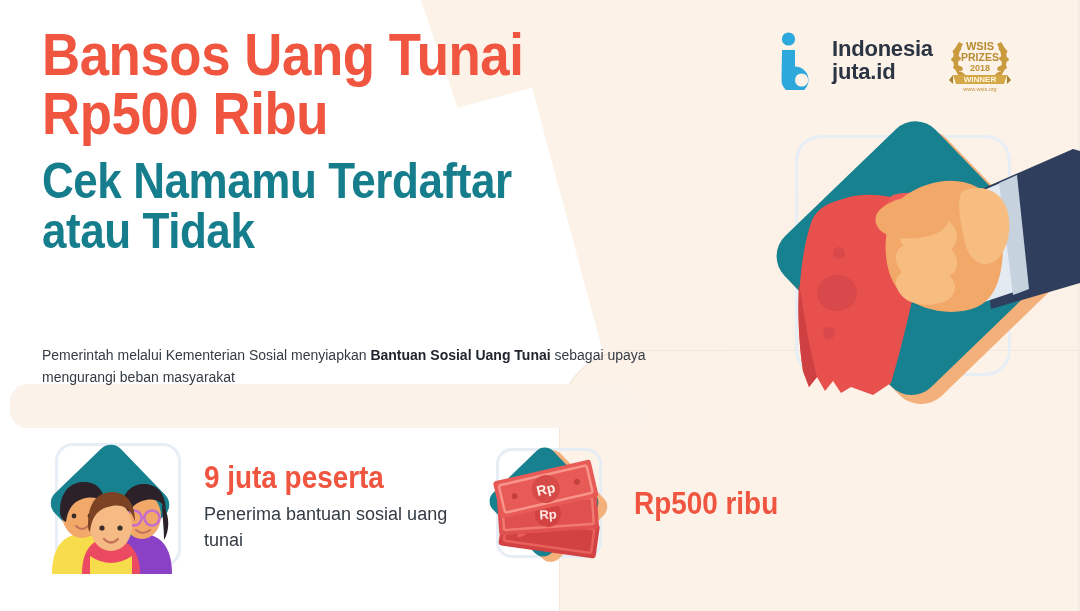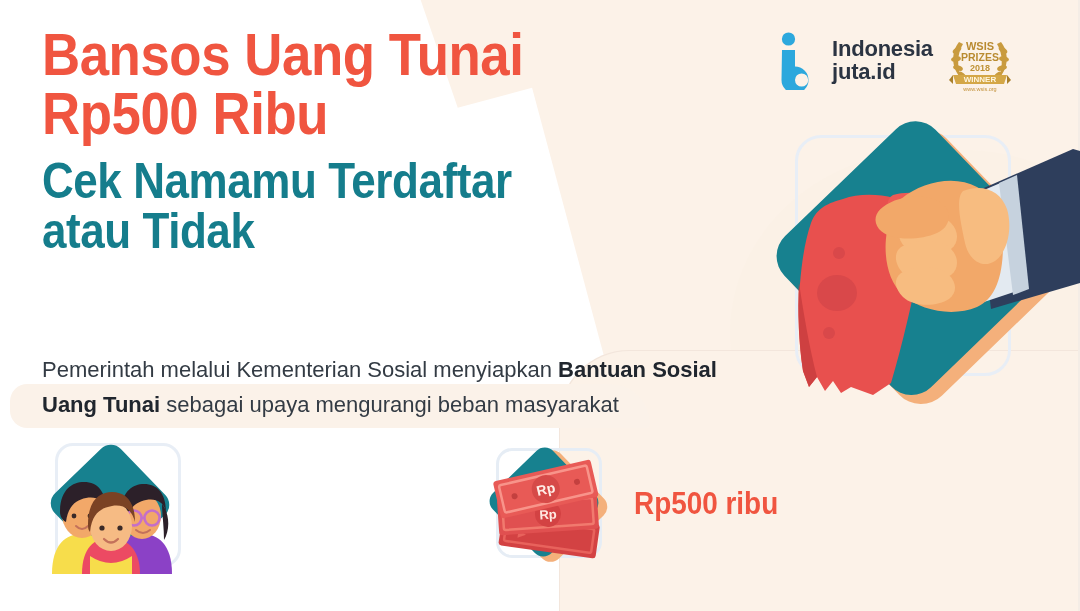--- a/index.html
+++ b/index.html
@@ -121,21 +121,21 @@
     color:#157D8C;
     font-size:50px;
     line-height:1.0;
     margin-top:12px;
   }
   .h-line{display:block;white-space:nowrap;}
 
   
   .lede{
     position:absolute;left:42px;top:330px;width:680px;
-    font-size:22px;line-height:1.6;color:#333b44;
+    font-size:14px;line-height:1.6;color:#333b44;
   }
   .lede b{font-weight:700;color:#20262e;}
 
   
   .stat{
     position:absolute;display:flex;align-items:center;gap:16px;
   }
   .stat-1{left:32px;top:438px;}
   .stat-2{left:474px;top:438px;}
   .stat-art{width:156px;height:136px;flex:0 0 auto;}
@@ -288,20 +288,24 @@
 
       <path d="M50 136 C50 110 62 100 78 100 C94 100 108 110 108 136 Z" fill="#EC4A63"></path>
       <ellipse cx="79" cy="88" rx="21" ry="25" fill="#F6BB84"></ellipse>
       <path d="M56 86 C56 62 68 54 80 54 C94 54 103 64 103 84
                C100 72 92 66 80 68 C68 70 60 76 58 94 C56 92 56 89 56 86 Z" fill="#7B4224"></path>
       <circle cx="70" cy="90" r="2.6" fill="#3A2A28"></circle>
       <circle cx="88" cy="90" r="2.6" fill="#3A2A28"></circle>
       <path d="M72 101 q7 7 14 0" stroke="#C4715A" stroke-width="2.2" fill="none" stroke-linecap="round"></path>
       <path d="M58 118 q21 14 42 0 l0 18 l-42 0 Z" fill="#F7DD4B"></path>
     </svg>
+    <div class="stat-text">
+      <div class="stat-value">9 juta peserta</div>
+      <div class="stat-desc">Penerima bantuan sosial uang tunai</div>
+    </div>
   </div>
 
   <div class="stat stat-2">
     <svg class="stat-art money" viewBox="0 0 150 136">
       <g transform="rotate(-44 76 68)">
         <rect x="34" y="26" width="86" height="86" rx="12" fill="#F4B07B"></rect>
       </g>
       <g transform="rotate(-44 70 64)">
         <rect x="28" y="22" width="84" height="84" rx="12" fill="#17818F"></rect>
       </g>

